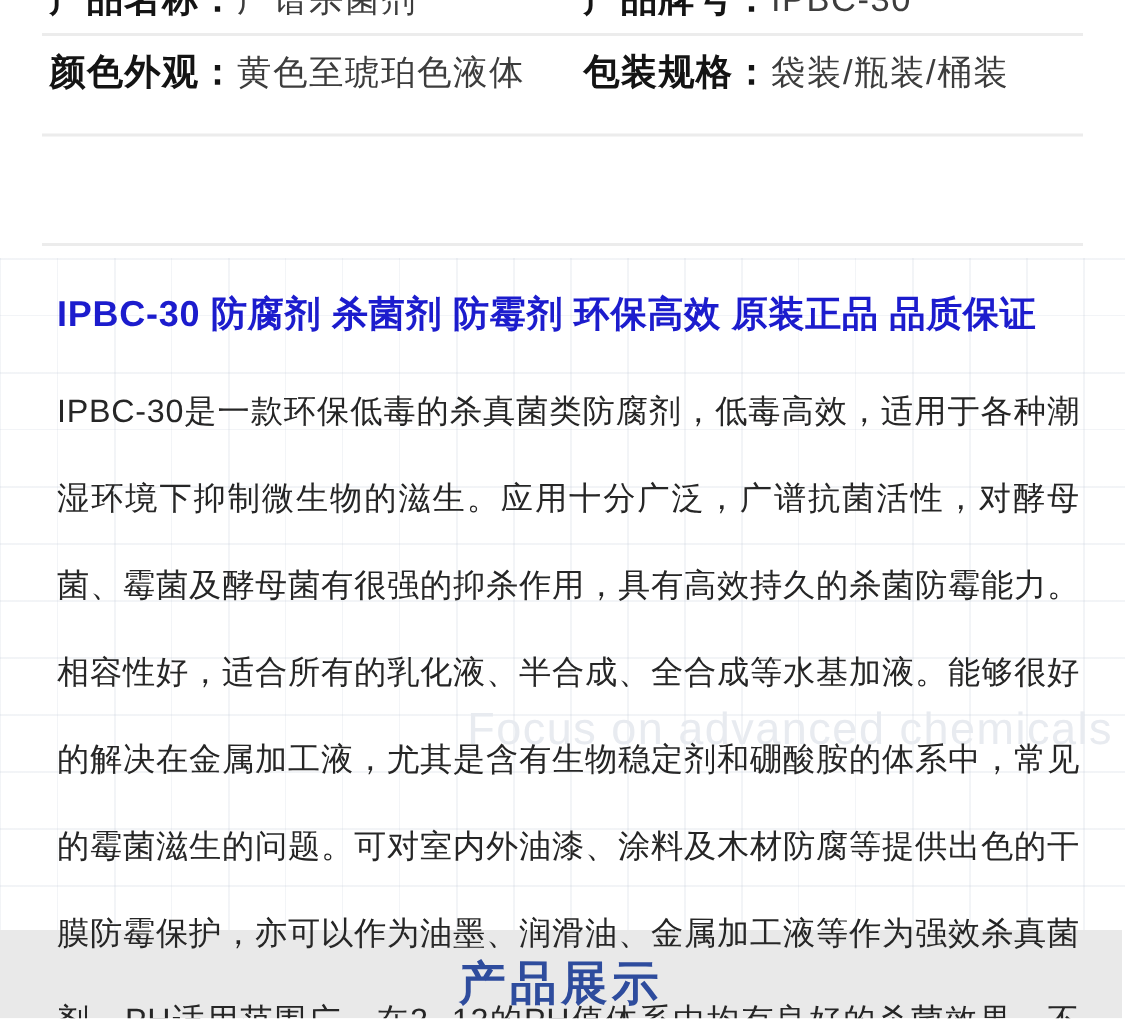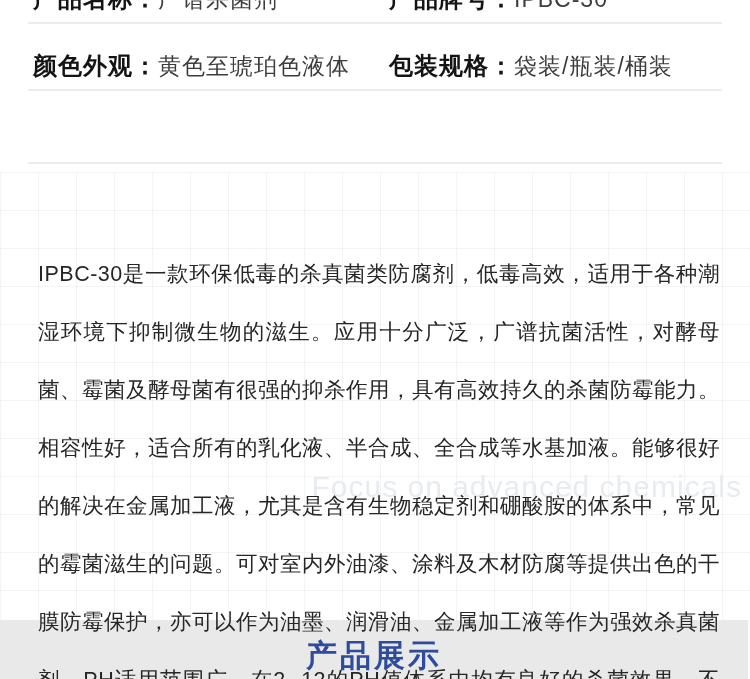--- a/index.html
+++ b/index.html
@@ -22,21 +22,21 @@
   .spec-cell.right { left: 389px; }
   .spec-label {
     font-size: 24px; font-weight: 700; color: #141414;
     letter-spacing: 1px;
   }
   .spec-value {
     font-size: 23px; font-weight: 400; color: #3d3d3d;
     letter-spacing: 1px;
   }
   .row-1 { top: -17px; }   
-  .row-2 { top: 50px; }
+  .row-2 { top: 32px; }
   .row-3 { top: 116px; }
   .row-3 .spec-value { font-size: 21px; }
 
   .divider {
     position: absolute; left: 28px; right: 28px; height: 2px;
     background: #ececec; border: 0;
   }
   .divider-1 { top: 22px; }
   .divider-2 { top: 89px; }
   .divider-3 { top: 162px; }
@@ -107,20 +107,21 @@
     <div class="spec-cell right">
       <span class="spec-label">包装规格：</span><span class="spec-value">袋装/瓶装/桶装</span>
     </div>
   </div>
   <div class="divider divider-2"></div>
 
   <div class="divider divider-3"></div>
 
   <section class="desc-section">
     <div class="watermark-en">Focus on advanced chemicals</div>
+    <h2 class="headline">IPBC-30 防腐剂 杀菌剂 防霉剂 环保高效 原装正品 品质保证</h2>
     <p class="body-text">IPBC-30是一款环保低毒的杀真菌类防腐剂，低毒高效，适用于各种潮湿环境下抑制微生物的滋生。应用十分广泛，广谱抗菌活性，对酵母菌、霉菌及酵母菌有很强的抑杀作用，具有高效持久的杀菌防霉能力。相容性好，适合所有的乳化液、半合成、全合成等水基加液。能够很好的解决在金属加工液，尤其是含有生物稳定剂和硼酸胺的体系中，常见的霉菌滋生的问题。可对室内外油漆、涂料及木材防腐等提供出色的干膜防霉保护，亦可以作为油墨、润滑油、金属加工液等作为强效杀真菌剂。PH适用范围广，在2--12的PH值体系中均有良好的杀菌效果。不含甲醛，不挥发，不会引起腐蚀和皮肤过敏。</p>
   </section>
 
   <div class="section-banner">
     <span class="section-banner-title">产品展示</span>
   </div>
 
 </div>
 
 </body></html>

